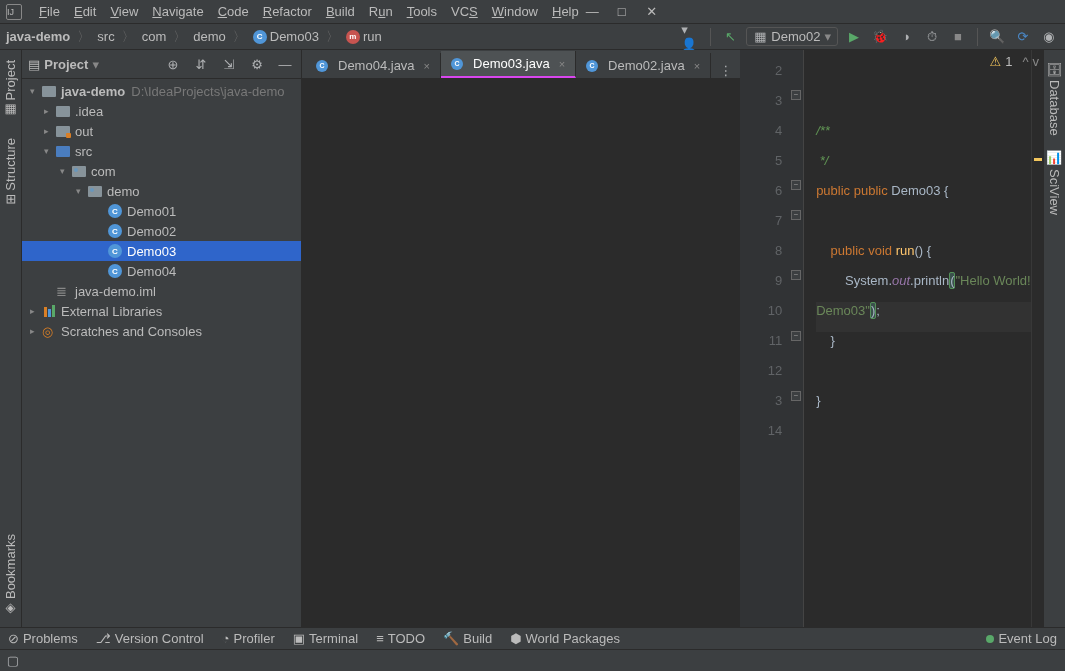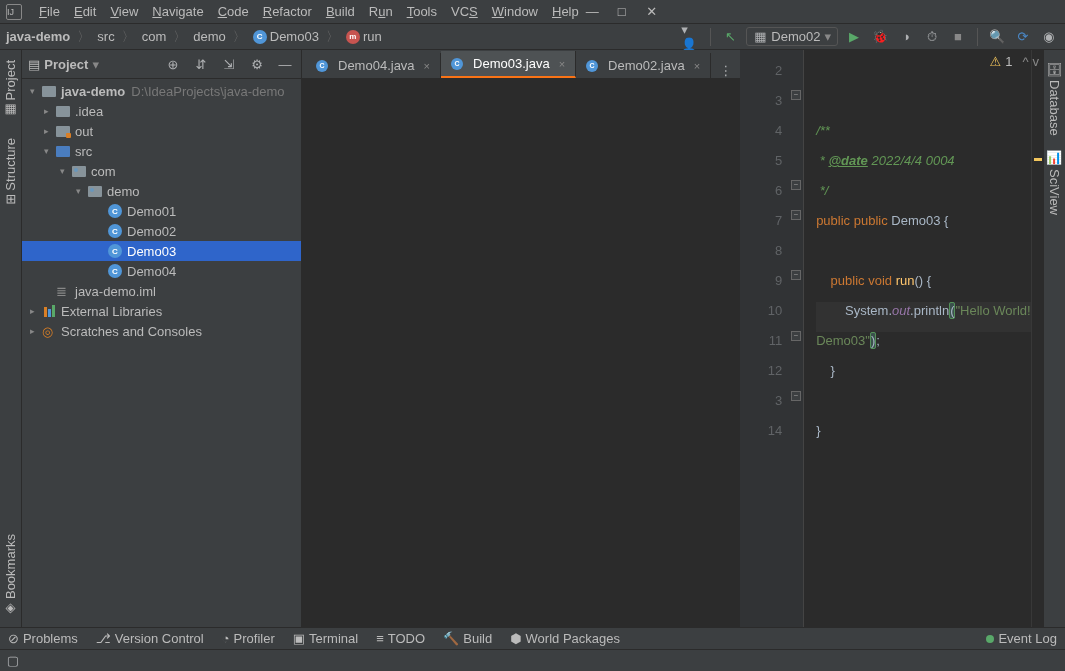--- a/index.html
+++ b/index.html
@@ -47,21 +47,21 @@
 .dim { color:#787878; margin-left:6px; }
 .indent-1 { padding-left:22px; } .indent-2 { padding-left:38px; } .indent-3 { padding-left:54px; } .indent-5 { padding-left:86px; }
 .lib-ic { width:14px;height:12px;display:inline-block;margin-right:5px;position:relative; }
 .lib-ic::before,.lib-ic::after{content:"";position:absolute;bottom:0;width:3px;background:#d97f26;}
 .lib-ic::before{left:2px;height:10px;} .lib-ic::after{left:6px;height:8px;background:#5096d8;}
 .lib-ic span{position:absolute;left:10px;bottom:0;width:3px;height:12px;background:#59a869;}
 
 .editor-wrap { flex:1; display:flex; flex-direction:row; background:#2b2b2b; }
 .tabs { height:29px; background:#3c3f41; display:flex; align-items:flex-end; border-bottom:1px solid #2b2b2b; padding-left:4px; }
 .tab { height:25px; padding:0 10px; display:flex; align-items:center; gap:5px; cursor:pointer; color:#bbb; background:#3c3f41; border-right:1px solid #2b2b2b; }
-.tab.active { background:#4e5254; color:#fff; border-bottom:2px solid #f97316; height:27px; }
+.tab.active { background:#4e5254; color:#fff; border-bottom:2px solid #d946ef; height:27px; }
 .tab .close { color:#888; margin-left:4px; font-size:11px; }
 .tabs-more { margin-left:auto; padding:0 8px; color:#afb1b3; cursor:pointer; }
 
 .editor { flex:1; display:flex; font-family:"JetBrains Mono",Consolas,monospace; font-size:15px; position:relative; }
 .gutter-n { width:50px; background:#313335; color:#606366; text-align:right; padding:6px 8px 0 0; line-height:30px; }
 .gutter-g { width:14px; background:#313335; border-right:1px solid #444; position:relative; }
 .fold { position:absolute; left:1px; width:10px; height:10px; border:1px solid #666; background:#3c3f41; font-size:8px; line-height:8px; text-align:center; color:#999; }
 .code { flex:1; padding:6px 0 0 12px; line-height:30px; color:#a9b7c6; position:relative; }
 .kw { color:#cc7832; } .doc { color:#629755; font-style:italic; } .doctag { color:#629755; font-weight:bold; font-style:italic; text-decoration:underline; }
 .str { color:#6a8759; } .ident { color:#ffc66d; } .cls { color:#a9b7c6; } .field { color:#9876aa; font-style:italic; }
@@ -298,21 +298,20 @@
         <div class="fold" style="top:130px">−</div>
         <div class="fold" style="top:160px">−</div>
         <div class="fold" style="top:220px">−</div>
         <div class="fold" style="top:281px">−</div>
         <div class="fold" style="top:341px">−</div>
       </div>
       <div class="code">
         <div class="hl-line" style="top:246px"></div>
         <div>&nbsp;</div>
         <div><span class="doc">/**</span></div>
-        <div><span class="doc">&nbsp;* </span><span class="doctag">@date</span><span class="doc">&nbsp;</span><span class="doc">2022/4/4 0004</span></div>
         <div><span class="doc">&nbsp;</span><span class="doc">*/</span></div>
         <div><span class="kw">public</span> <span class="kw">public</span> <span class="cls">Demo03</span> {</div>
         <div>&nbsp;</div>
         <div>&nbsp;&nbsp;&nbsp;&nbsp;<span class="kw">public</span> <span class="kw">void</span> <span class="ident">run</span>() {</div>
         <div>&nbsp;&nbsp;&nbsp;&nbsp;&nbsp;&nbsp;&nbsp;&nbsp;<span>System</span>.<span class="field">out</span>.<span>println</span><span class="paren-hl">(</span><span class="str">"Hello World! Demo03"</span><span class="paren-hl">)</span>;</div>
         <div>&nbsp;&nbsp;&nbsp;&nbsp;}</div>
         <div>&nbsp;</div>
         <div>}</div>
         <div>&nbsp;</div>
         <span class="cursor-I" style="top:333px;left:374px">I</span>

